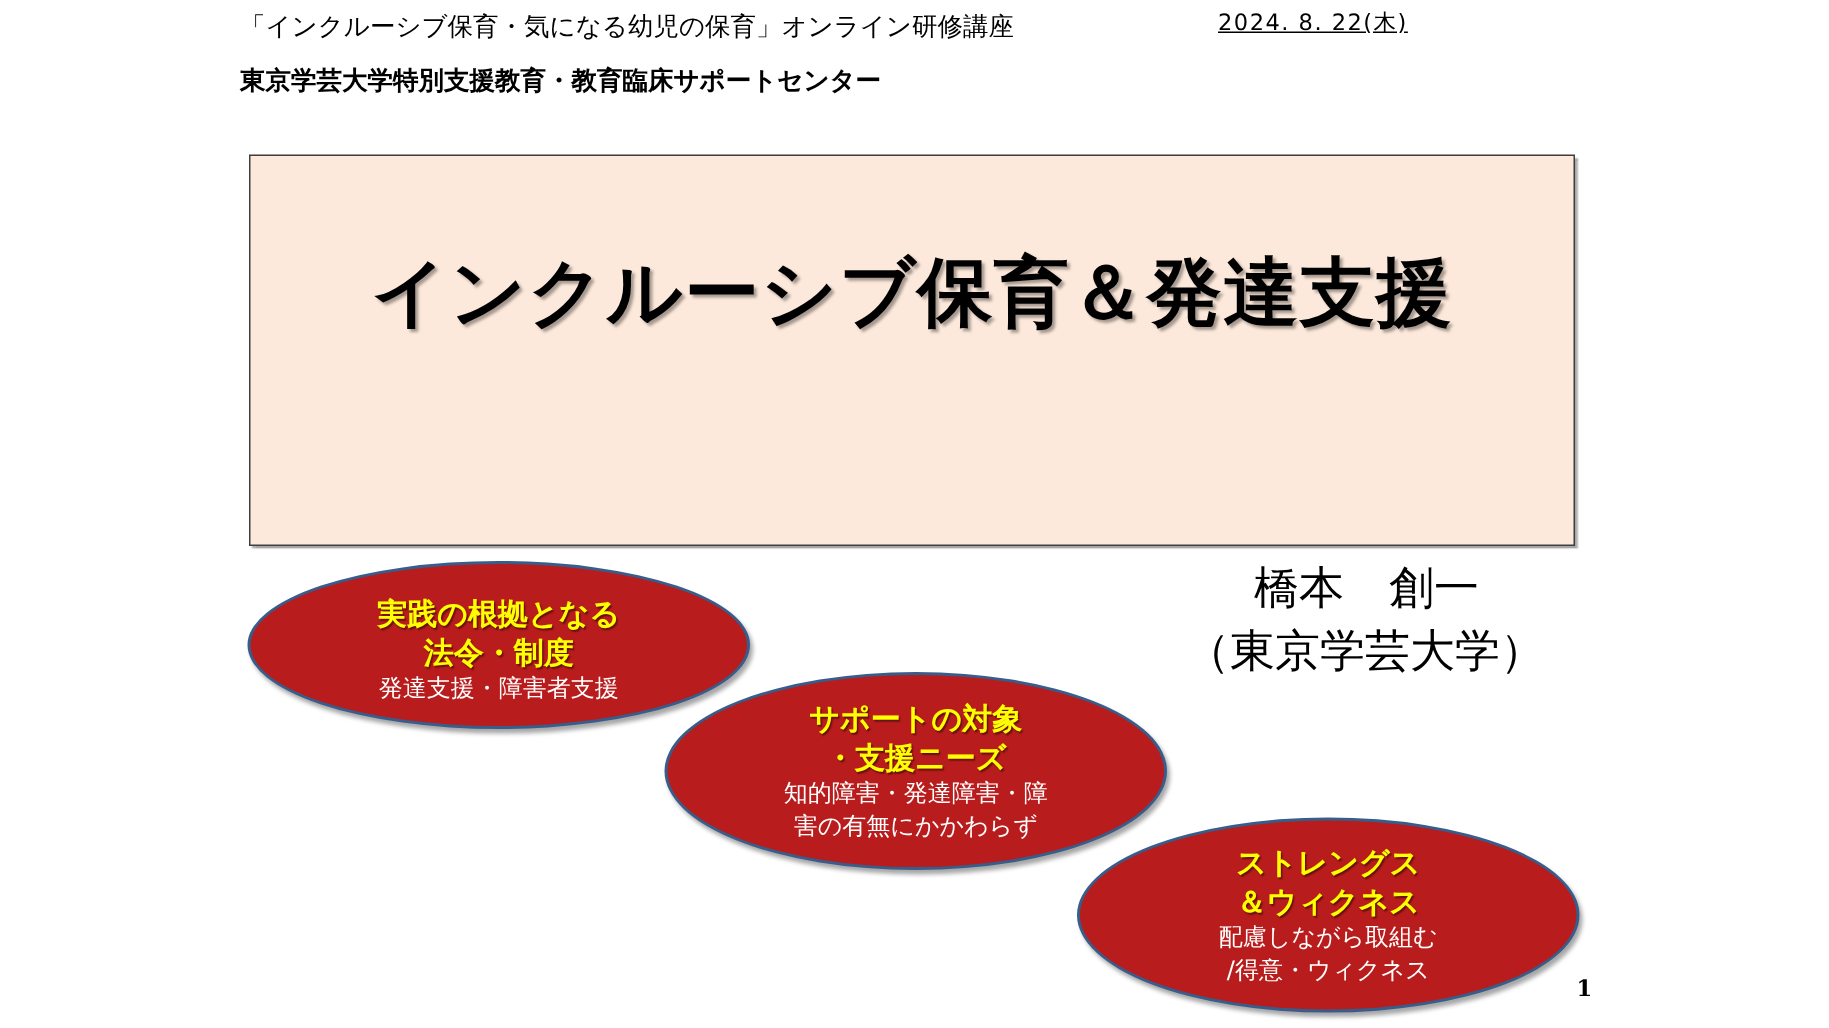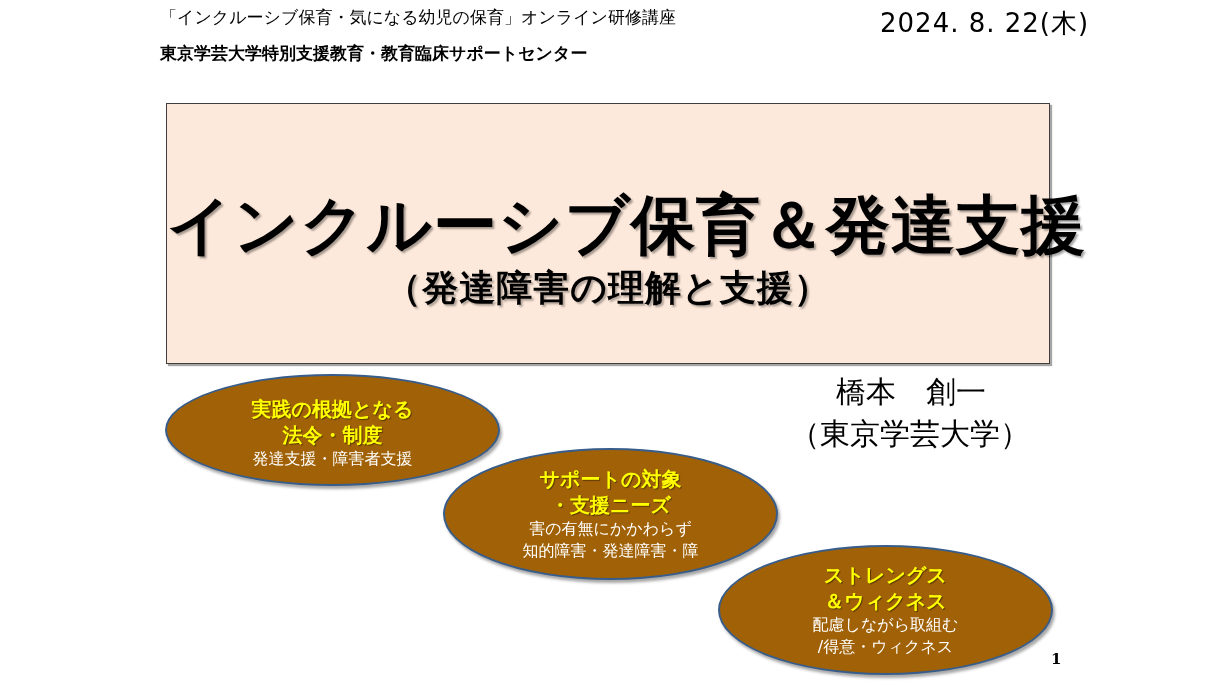--- a/index.html
+++ b/index.html
@@ -4,45 +4,45 @@
 <style>
   html, body { margin: 0; padding: 0; }
   body {
     width: 1219px; height: 685px; background: #ffffff; position: relative; overflow: hidden;
     font-family: "DejaVu Sans", "Liberation Sans", sans-serif; color: #000;
   }
   .abs { position: absolute; }
   .hdr { font-size: 17px; white-space: nowrap; letter-spacing: 0px; }
   #hdr1 { left: 160px; top: 6px; text-align: right; }
   #hdr2 { left: 160px; top: 42px; font-weight: bold; }
-  #date { left: 880px; top: 6px; font-size: 26px; letter-spacing: 1px; }
+  #date { left: 812px; top: 6px; font-size: 15px; letter-spacing: 1px; text-decoration: underline; }
 
   #title-box {
     left: 166px; top: 103px; width: 884px; height: 261px;
     background: #fde9db; border: 1.5px solid #3f3f3f;
     box-shadow: 2px 2px 1px rgba(0,0,0,0.35);
     box-sizing: border-box;
   }
   #main-title {
-    position: absolute; left: 0; right: 0; top: 58px; 
-    font-size: 64px; font-weight: bold; letter-spacing: 1px;
-    text-shadow: 2px 2px 2px rgba(0,0,0,0.35); white-space: nowrap; margin-top: 20px;
+    position: absolute; left: 0; right: 0; top: 58px; text-align: center;
+    font-size: 50px; font-weight: bold; letter-spacing: 1px;
+    text-shadow: 2px 2px 2px rgba(0,0,0,0.35); white-space: nowrap;
   }
   #sub-title {
     position: absolute; left: 0; right: 0; top: 160px; text-align: center;
     font-size: 36px; font-weight: bold; letter-spacing: 1px;
     text-shadow: 2px 2px 2px rgba(0,0,0,0.3); white-space: nowrap;
   }
   .author { font-size: 30px; white-space: nowrap; text-align: left; }
   #author-name { left: 836px; top: 372px; width: 190px; }
   #author-aff { left: 790px; top: 414px; width: 270px; }
 
   .oval {
     position: absolute; border-radius: 50%;
-    background: #a16207; border: 2px solid #385d8a;
+    background: #b91c1c; border: 2px solid #385d8a;
     box-shadow: 2px 3px 3px rgba(0,0,0,0.35);
     display: flex; flex-direction: column; align-items: center; justify-content: center;
     text-align: center; box-sizing: border-box;
   }
   .oval .h { color: #ffff00; font-weight: bold; font-size: 20px; line-height: 26px;
              text-shadow: 1px 1px 1px rgba(0,0,0,0.45); white-space: nowrap; }
   .oval .d { color: #ffffff; font-size: 16px; line-height: 22px; white-space: nowrap; }
   #oval1 { left: 165px; top: 374px; width: 335px; height: 112px; padding-top: 6px; }
   #oval2 { left: 443px; top: 448px; width: 335px; height: 132px; justify-content: center; }
   #oval3 { left: 718px; top: 545px; width: 335px; height: 130px; }
@@ -51,37 +51,36 @@
 </style>
 </head>
 <body>
 
 <div class="abs hdr" id="hdr1">「インクルーシブ保育・気になる幼児の保育」オンライン研修講座</div>
 <div class="abs hdr" id="hdr2">東京学芸大学特別支援教育・教育臨床サポートセンター</div>
 <div class="abs hdr" id="date">2024. 8. 22(木)</div>
 
 <div class="abs" id="title-box">
   <div id="main-title">インクルーシブ保育＆発達支援</div>
-  <div id="sub-title">（発達障害の理解と支援）</div>
 </div>
 
 <div class="abs author" id="author-name">橋本　創一</div>
 <div class="abs author" id="author-aff">（東京学芸大学）</div>
 
 <div class="oval" id="oval1">
   <div class="h">実践の根拠となる</div>
   <div class="h">法令・制度</div>
   <div class="d">発達支援・障害者支援</div>
 </div>
 
 <div class="oval" id="oval2">
   <div class="h">サポートの対象</div>
   <div class="h">・支援ニーズ</div>
+  <div class="d">知的障害・発達障害・障</div>
   <div class="d">害の有無にかかわらず</div>
-  <div class="d">知的障害・発達障害・障</div>
 </div>
 
 <div class="oval" id="oval3">
   <div class="h">ストレングス</div>
   <div class="h">＆ウィクネス</div>
   <div class="d">配慮しながら取組む</div>
   <div class="d">/得意・ウィクネス</div>
 </div>
 
 <div class="abs" id="page-num">1</div>

